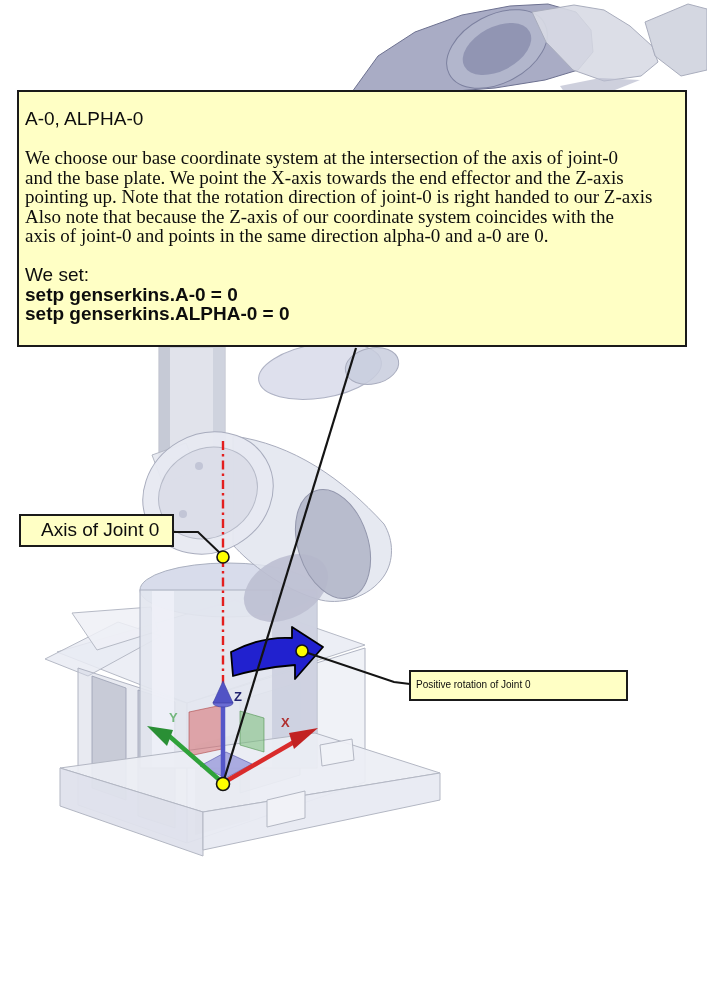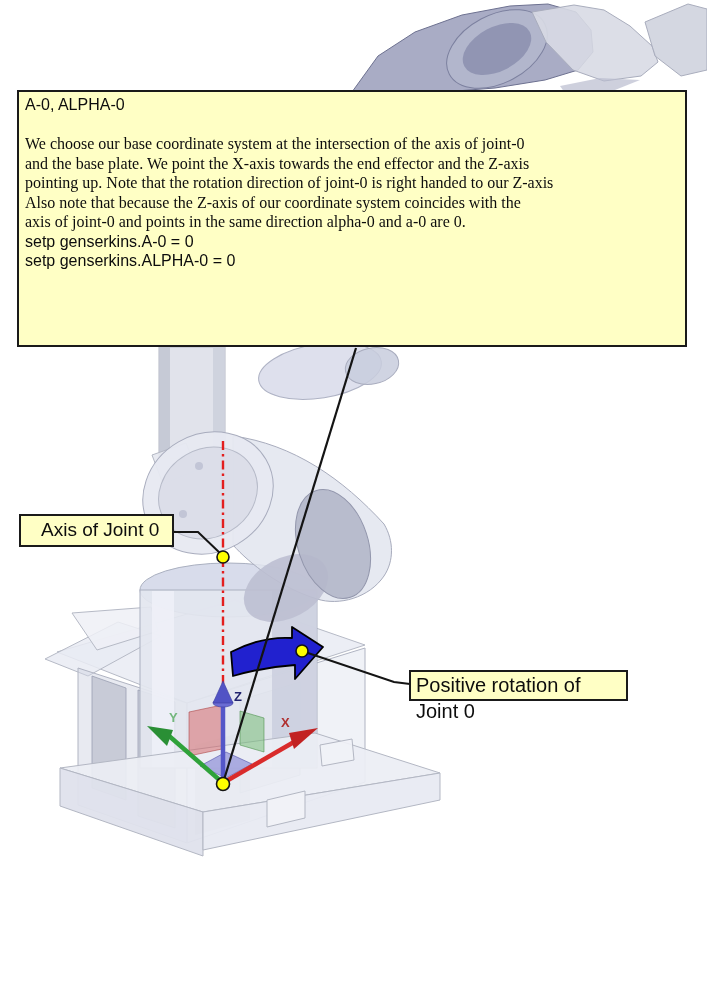--- a/index.html
+++ b/index.html
@@ -1,29 +1,29 @@
 <!DOCTYPE html>
 <html><head>
 <meta charset="utf-8">
 <style>
   html,body{margin:0;padding:0;background:#fff;}
   .stage{position:relative;width:707px;height:1000px;background:#ffffff;overflow:hidden;
          font-family:"Liberation Sans",sans-serif;}
   .stage svg{position:absolute;left:0;top:0;}
   .note{position:absolute;background:#ffffc5;border:2px solid #1a1a1a;color:#0d0d0d;
         box-sizing:border-box;}
-  .info-box{left:17px;top:90px;width:670px;height:257px;padding:3px 6px 4px 6px;
-            font-size:16px;line-height:19.5px;}
+  .info-box{left:17px;top:90px;width:670px;height:257px;padding:17px 6px 4px 6px;
+            font-size:19px;line-height:19.5px;}
   .info-title{white-space:pre-line;margin:0 0 19.5px 0;}
   .info-par{white-space:pre-line;margin:0;font-family:Liberation Serif, serif;}
   .info-weset{white-space:pre-line;margin:19.5px 0 0 0;}
-  .info-cmds{white-space:pre-line;margin:0;}
+  .info-cmds{white-space:pre-line;margin:0;font-weight:bold;}
   .axis-label{left:19px;top:514px;width:155px;height:33px;font-size:19px;line-height:28px;
               padding-left:20px;}
-  .rot-label{left:409px;top:670px;width:219px;height:31px;font-size:20px;line-height:26px;
+  .rot-label{left:409px;top:670px;width:219px;height:31px;font-size:10px;line-height:26px;
              padding-left:5px;}
   .axletter{font-weight:bold;font-size:13px;font-family:"Liberation Sans",sans-serif;}
 </style>
 </head>
 <body>
 
 <div class="stage">
 
 <svg width="707" height="1000" viewBox="0 0 707 1000">
 
@@ -117,20 +117,21 @@
   <circle cx="223" cy="784" r="6.5" fill="#ffff00" stroke="#141414" stroke-width="1.6"></circle>
 </svg>
 
   <div class="note info-box">
     <div class="info-title">A-0, ALPHA-0</div>
     <div class="info-par">We choose our base coordinate system at the intersection of the axis of joint-0
 and the base plate. We point the X-axis towards the end effector and the Z-axis
 pointing up. Note that the rotation direction of joint-0 is right handed to our Z-axis
 Also note that because the Z-axis of our coordinate system coincides with the
 axis of joint-0 and points in the same direction alpha-0 and a-0 are 0.</div>
+    <div class="info-weset">We set:</div>
     <div class="info-cmds">setp genserkins.A-0 = 0
 setp genserkins.ALPHA-0 = 0</div>
   </div>
 
   <div class="note axis-label">Axis of Joint 0</div>
   <div class="note rot-label">Positive rotation of Joint 0</div>
 
 </div>
 
 </body></html>

